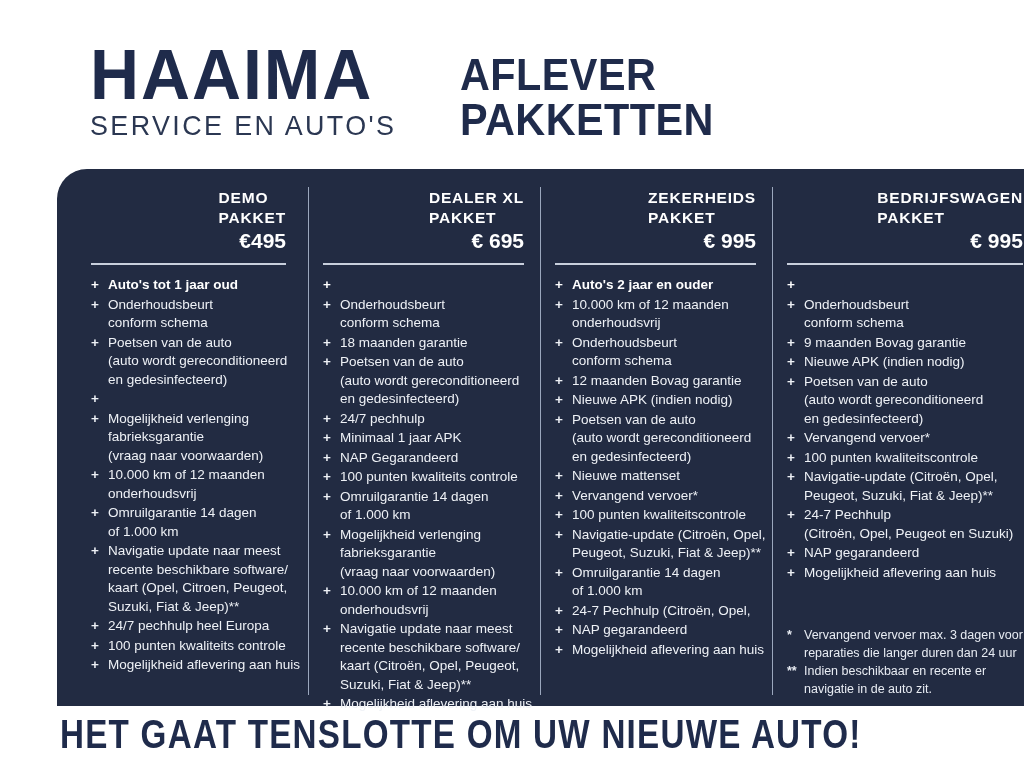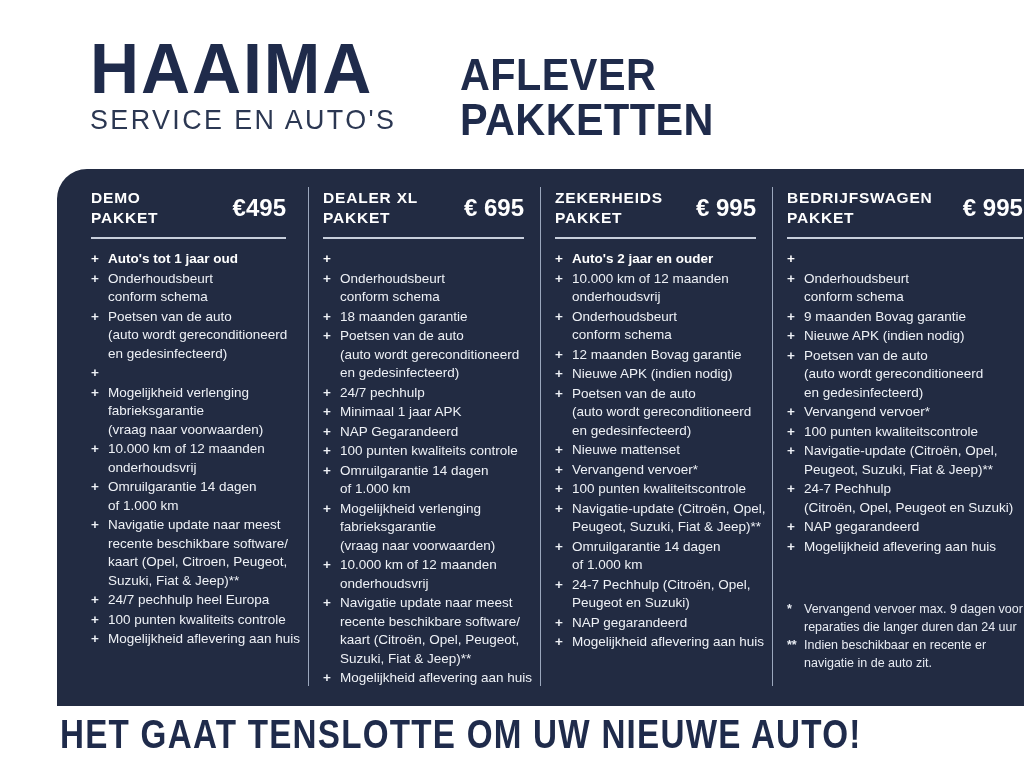--- a/index.html
+++ b/index.html
@@ -16,21 +16,21 @@
     --panel-bg: #222b42;
     --navy: #1f2b4b;
     --light: #eef1f6;
     --divider: #9ba7bd;
     --underline: #c8cfdc;
   }
   
   .brand {
     position: absolute;
     left: 90px;
-    top: 38px;
+    top: 44px;
     color: var(--navy);
   }
   .brand-name {
     font-size: 70px;
     font-weight: bold;
     letter-spacing: 2px;
     line-height: 62px;
     transform: scaleX(0.97);
     transform-origin: left top;
     white-space: nowrap;
@@ -86,33 +86,34 @@
     left: 0;
     top: 18px;
     bottom: 20px;
     width: 1px;
     background: var(--divider);
   }
   .package:first-child .divider { display: none; }
   .pkg-head {
     display: flex;
     justify-content: space-between;
-    align-items: center;
+    align-items: flex-end;
+    flex-direction: column;
   }
   .pkg-title {
     margin: 0;
     font-size: 15.5px;
     font-weight: bold;
     letter-spacing: 0.8px;
     line-height: 20px;
     color: #ffffff;
   }
   .pkg-title span { display: block; white-space: nowrap; }
   .pkg-price {
-    font-size: 24px;
+    font-size: 21px;
     font-weight: bold;
     color: #ffffff;
     line-height: 26px;
     white-space: nowrap;
   }
   .rule {
     height: 2px;
     background: var(--underline);
     margin: 9px 0 11px 0;
   }
@@ -444,21 +445,20 @@
             <span class="marker">+</span>
             <span class="lines">
               <span class="ln">Omruilgarantie 14 dagen</span>
               <span class="ln">of 1.000 km</span>
             </span>
           </li>
           <li>
             <span class="marker">+</span>
             <span class="lines">
               <span class="ln">24-7 Pechhulp (Citroën, Opel,</span>
-              <span class="ln">Peugeot en Suzuki)</span>
             </span>
           </li>
           <li>
             <span class="marker">+</span>
             <span class="lines">
               <span class="ln">NAP gegarandeerd</span>
             </span>
           </li>
           <li>
             <span class="marker">+</span>
@@ -545,21 +545,21 @@
             <span class="marker">+</span>
             <span class="lines">
               <span class="ln">Mogelijkheid aflevering aan huis</span>
             </span>
           </li>
         </ul>
   <div class="footnotes">
           <div class="fn">
             <span class="fmark">*</span>
             <span class="lines">
-              <span class="ln">Vervangend vervoer max. 9 dagen voor</span>
+              <span class="ln">Vervangend vervoer max. 3 dagen voor</span>
               <span class="ln">reparaties die langer duren dan 24 uur</span>
             </span>
           </div>
           <div class="fn">
             <span class="fmark">**</span>
             <span class="lines">
               <span class="ln">Indien beschikbaar en recente er</span>
               <span class="ln">navigatie in de auto zit.</span>
             </span>
           </div>

